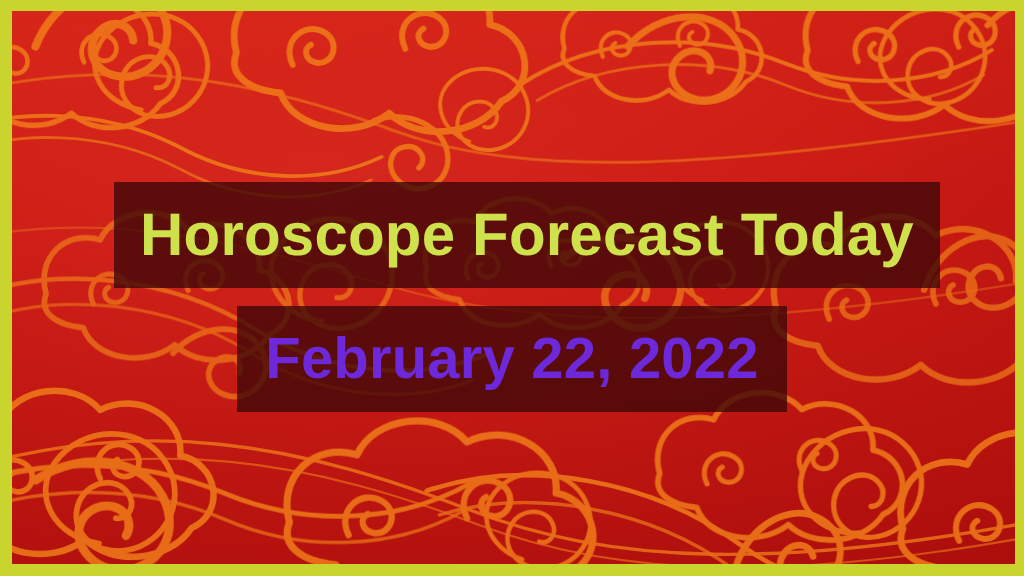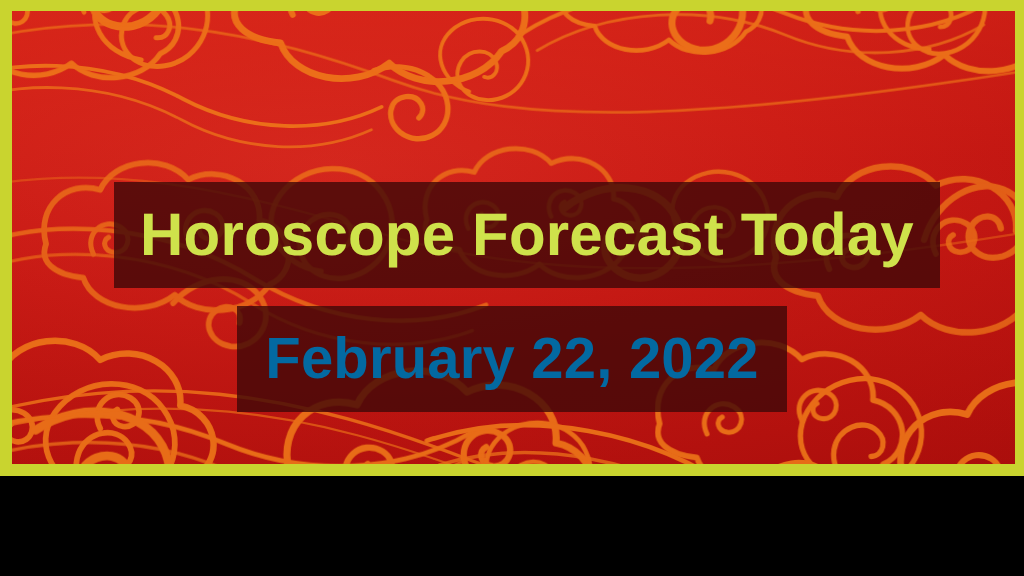--- a/index.html
+++ b/index.html
@@ -3,21 +3,21 @@
 <meta charset="utf-8">
 <style>
   html, body {
     margin: 0;
     padding: 0;
     background: #000;
   }
   #stage {
     position: relative;
     width: 1024px;
-    height: 476px;
+    height: 576px;
     overflow: hidden;
     font-family: "Liberation Sans", sans-serif;
     background: #c8d22e;
   }
 
   
   .frame {
     position: absolute;
     inset: 0;
     background: #c9d42f;
@@ -80,21 +80,21 @@
   .title-text {
     color: #cfe24b;
     font-size: 60px;
     font-weight: bold;
     letter-spacing: 0.2px;
     line-height: 1;
     white-space: nowrap;
     text-rendering: geometricPrecision;
   }
   .date-text {
-    color: #0369a1;
+    color: #6d28d9;
     font-size: 58px;
     font-weight: bold;
     letter-spacing: 0.2px;
     line-height: 1;
     white-space: nowrap;
     text-rendering: geometricPrecision;
   }
 </style>
 </head>
 <body>

